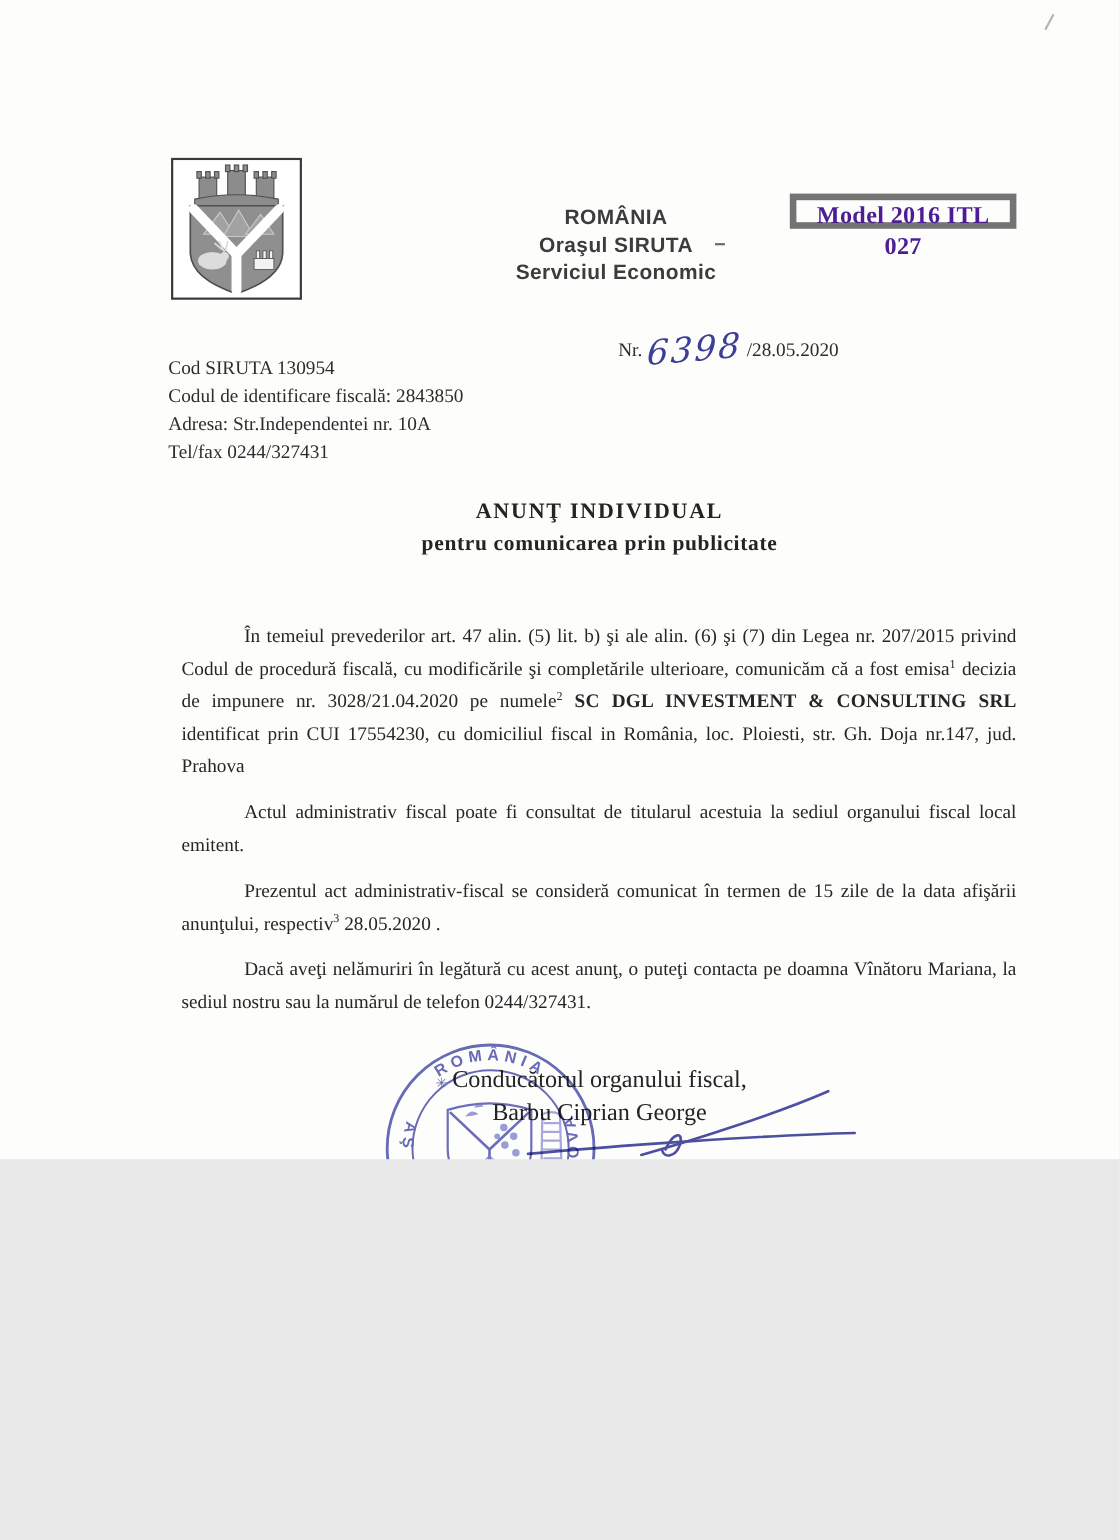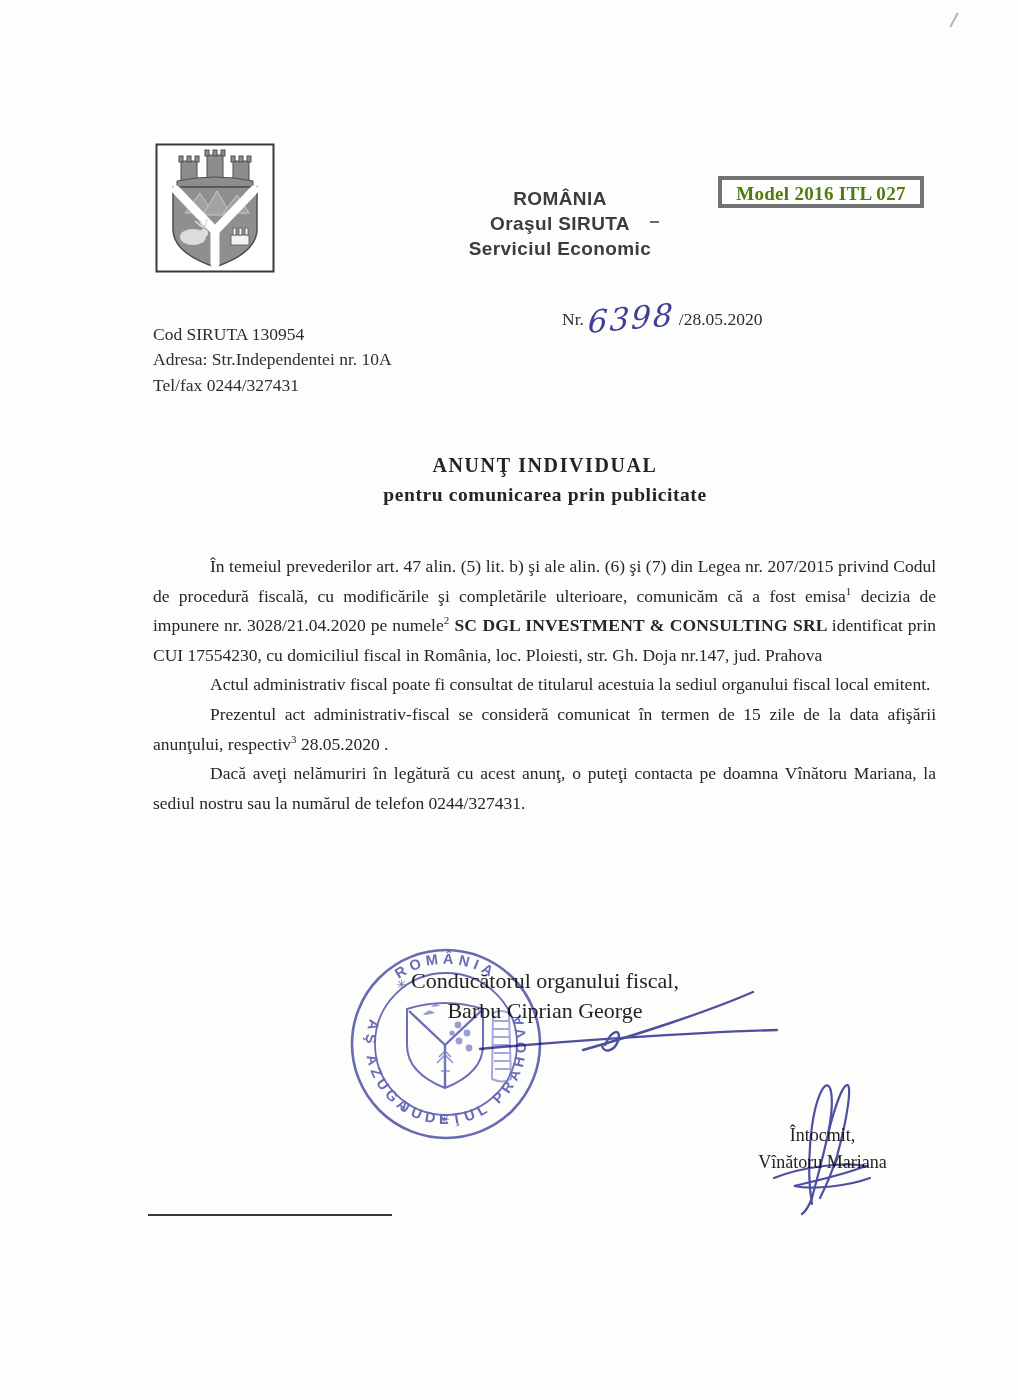--- a/index.html
+++ b/index.html
@@ -1,19 +1,19 @@
 <!DOCTYPE html>
 <html><head>
 <meta charset="utf-8">
 <style>
   * { margin:0; padding:0; box-sizing:border-box; }
   html,body { background:#e8e8e8; }
   .page {
     position:relative;
-    width:1018px; height:1400px;
+    width:1018px; height:1054px;
     margin:0 auto;
     background:#fdfdfc;
     font-family:"Liberation Serif", serif;
     color:#262626;
     overflow:hidden;
   }
   .abs { position:absolute; }
 
   
   .artifact-slash { left:953px; top:12px; width:2px; height:16px; background:#b5b5b5; transform:rotate(28deg); }
@@ -22,22 +22,22 @@
   
   .coa { left:155px; top:143px; width:120px; height:130px; }
 
   
   .header-block { left:420px; top:186px; width:280px; text-align:center;
     font-family:"Liberation Sans", sans-serif; font-weight:bold; color:#3c3c3c;
     font-size:19px; line-height:25px; letter-spacing:.4px; }
 
   
   .model-box { left:718px; top:176px; width:206px; height:32px;
-    border:4px solid #737373; text-align:center; line-height:28px;
-    font-weight:bold; font-size:19px; color:#4d7c0f; letter-spacing:.3px; }
+    border:6px solid #737373; text-align:center; line-height:28px;
+    font-weight:bold; font-size:22px; color:#4c1d95; letter-spacing:.3px; }
 
   
   .issuer { left:153px; top:322px; font-size:17.5px; line-height:25.4px; color:#2d2d2d; }
 
   
   .nr-line { left:562px; top:300px; white-space:nowrap; font-size:17.5px; color:#2d2d2d; }
   .nr-line .hand {
     display:inline-block; font-size:31px; font-style:italic;
     color:#3c3f94; transform:rotate(-5deg) skewX(-8deg);
     letter-spacing:2px; margin:0 4px; vertical-align:-4px;
@@ -45,21 +45,21 @@
   }
 
   
   .doc-title { left:72px; right:0; top:451px; text-align:center; font-weight:bold; color:#242424; }
   .doc-title .t1 { font-size:20px; letter-spacing:1.6px; line-height:29px; }
   .doc-title .t2 { font-size:19.5px; letter-spacing:.6px; line-height:29px; }
 
   
   .body-text { left:153px; top:552px; width:783px; font-size:17.5px;
     line-height:29.6px; text-align:justify; color:#262626; }
-  .body-text p { margin:0; text-indent:57px; }
+  .body-text p { margin:12px; text-indent:57px; }
   .body-text sup, .fn sup { font-size:11px; line-height:0; vertical-align:super; }
   .body-text b { letter-spacing:.2px; }
 
   
   .sig-center { left:72px; right:0; top:966px; text-align:center;
     font-size:22px; line-height:30px; color:#242424; }
   .sig-right { left:700px; top:1122px; width:245px; text-align:center;
     font-size:18px; line-height:27px; color:#242424; }
 
   .stamp { left:343px; top:941px; width:206px; height:206px; opacity:.82; mix-blend-mode:multiply; }
@@ -128,20 +128,21 @@
   <div class="abs header-block">
     <div>ROMÂNIA</div>
     <div>Oraşul SIRUTA</div>
     <div>Serviciul Economic</div>
   </div>
 
   <div class="abs model-box">Model 2016 ITL 027</div>
 
   <div class="abs issuer">
     <div>Cod SIRUTA 130954</div>
+    <div>Codul de identificare fiscală: 2843850</div>
     <div>Adresa: Str.Independentei nr. 10A</div>
     <div>Tel/fax 0244/327431</div>
   </div>
 
   <div class="abs nr-line">
     <span>Nr.</span><span class="hand">6398</span><span>/28.05.2020</span>
   </div>
 
   <div class="abs doc-title">
     <div class="t1">ANUNŢ INDIVIDUAL</div>

